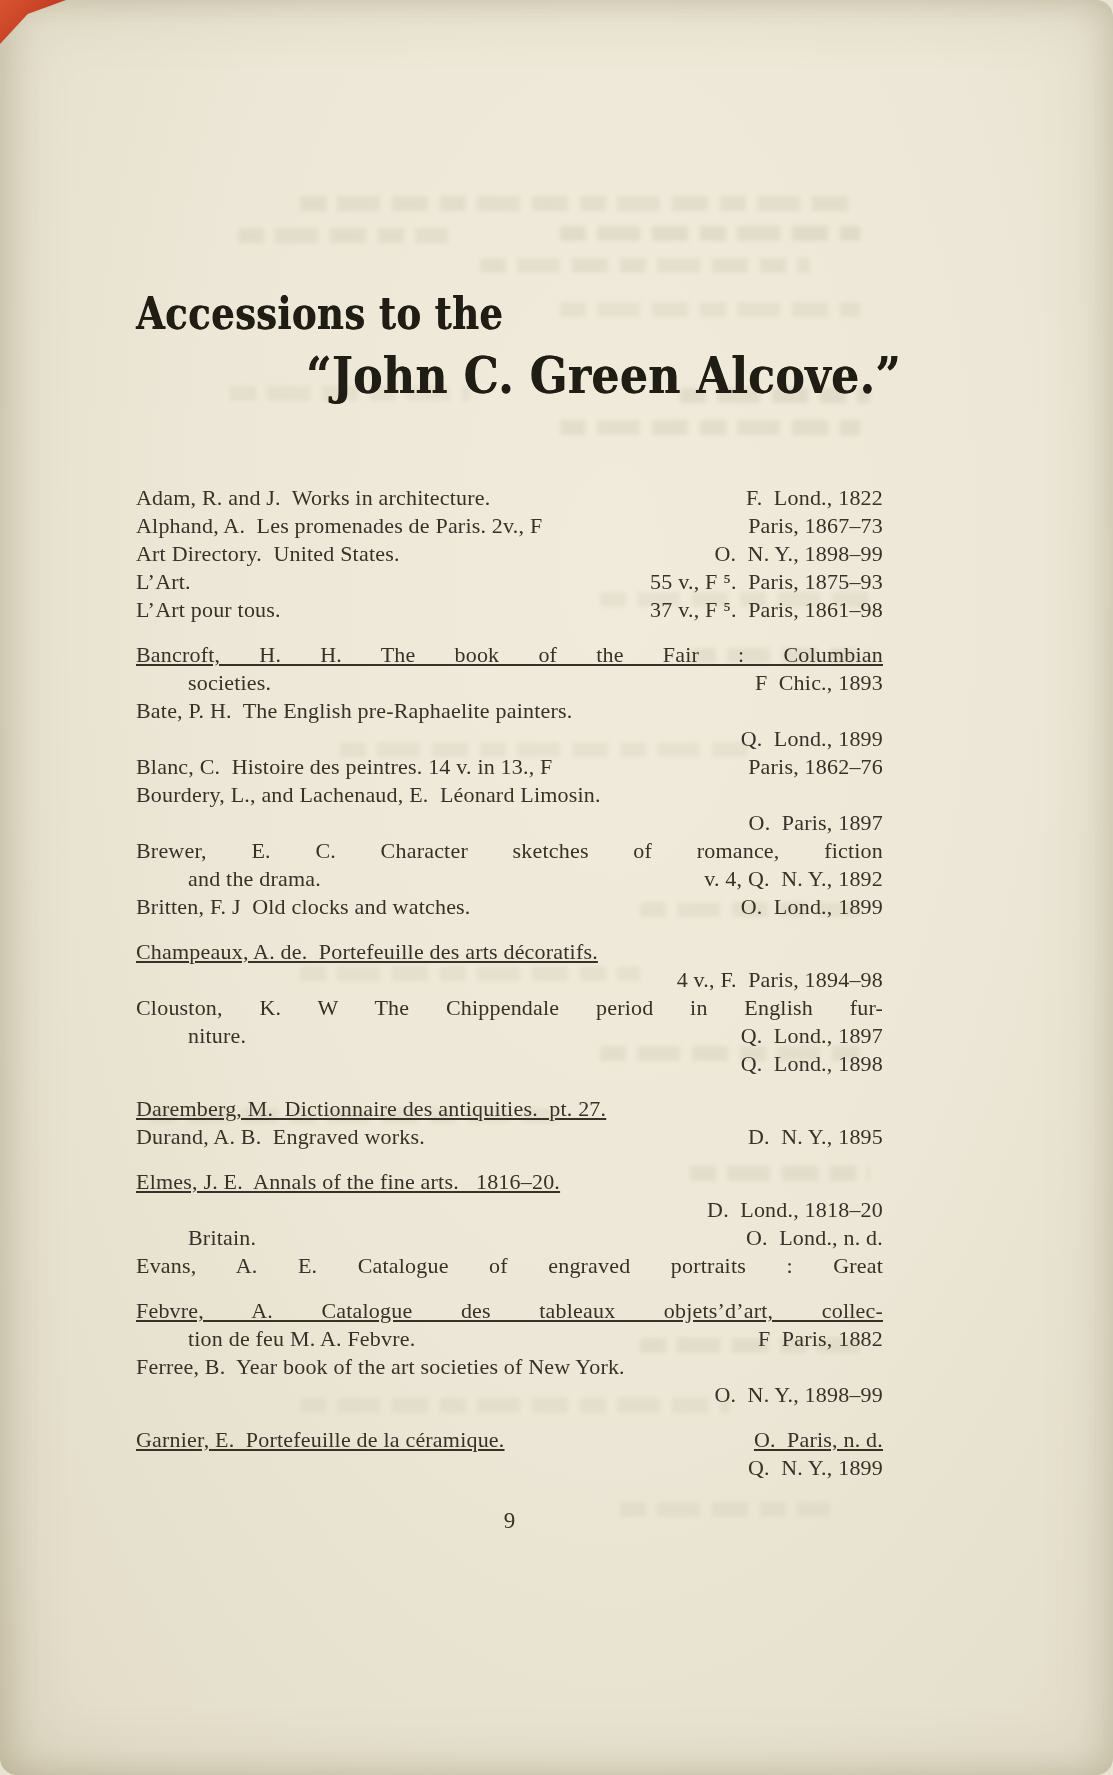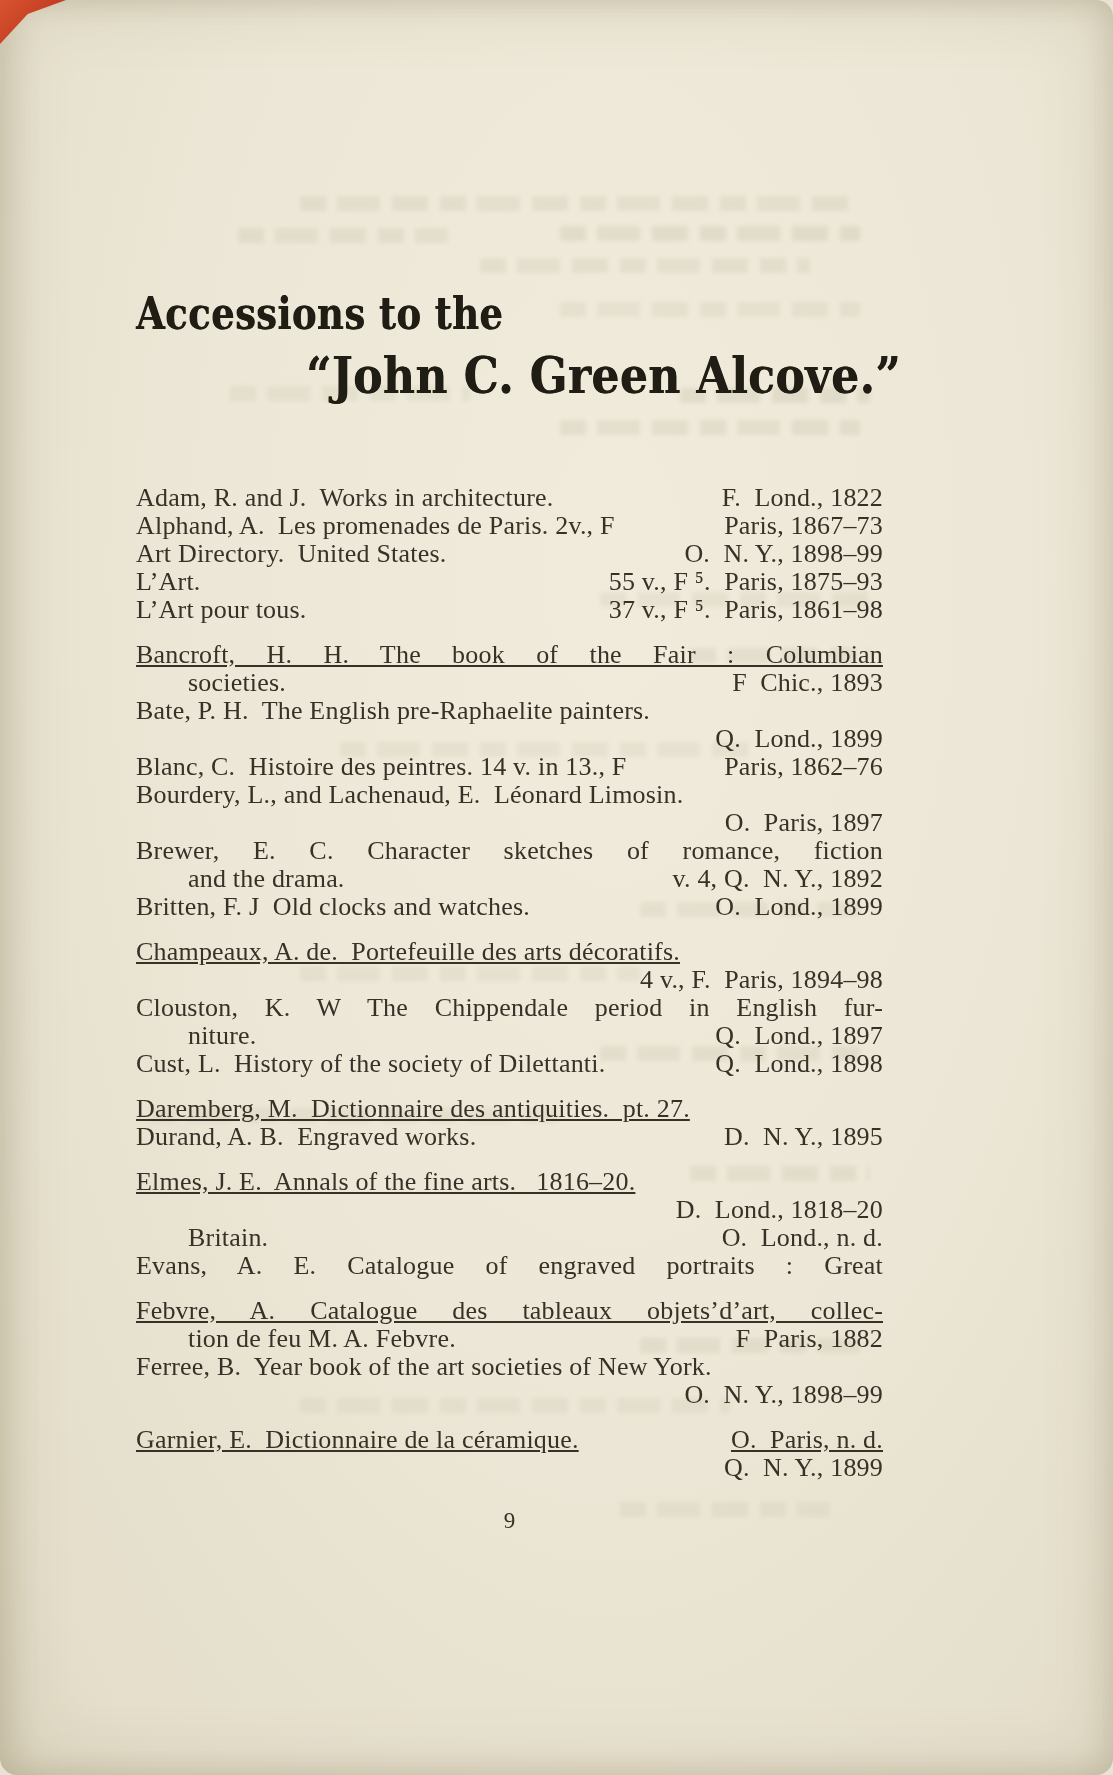--- a/index.html
+++ b/index.html
@@ -38,21 +38,21 @@
   }
   .title2{
     position:absolute;left:306px;top:346px;margin:0;
     font-family:"DejaVu Serif","Liberation Serif",serif;
     font-size:50px;font-weight:700;color:#201d15;
     transform:scaleX(.88);transform-origin:left top;
     text-shadow:.6px 0 0 currentColor;white-space:pre;letter-spacing:.5px;
   }
   .entries{
     position:absolute;left:136px;top:484px;width:747px;
-    font-size:26px;line-height:28px;color:rgba(42,38,29,.94);
+    font-size:22px;line-height:28px;color:rgba(42,38,29,.94);
     letter-spacing:.2px;
   }
   .line{display:flex;justify-content:space-between;height:28px;}
   .line .l{white-space:pre;}
   .line .r{white-space:pre;margin-left:auto;}
   .line.justify .l{flex:1 1 auto;white-space:normal;text-align:justify;text-align-last:justify;}
   .line.indent{padding-left:52px;}
   .line.gap{margin-top:17px;text-decoration:underline;}
   .pageno{
     position:absolute;left:136px;top:1508px;width:747px;text-align:center;
@@ -161,21 +161,20 @@
       </div>
       <div class="line justify">
         <span class="l">Clouston, K. W  The Chippendale period in English fur-</span>
         <span class="r"></span>
       </div>
       <div class="line indent">
         <span class="l">niture.</span>
         <span class="r">Q.  Lond., 1897</span>
       </div>
       <div class="line">
-        <span class="l">Cust, L.  History of the society of Dilettanti.</span>
         <span class="r">Q.  Lond., 1898</span>
       </div>
       <div class="line gap">
         <span class="l">Daremberg, M.  Dictionnaire des antiquities.  pt. 27.</span>
         <span class="r"></span>
       </div>
       <div class="line">
         <span class="l">Durand, A. B.  Engraved works.</span>
         <span class="r">D.  N. Y., 1895</span>
       </div>
@@ -205,21 +204,21 @@
       </div>
       <div class="line">
         <span class="l">Ferree, B.  Year book of the art societies of New York.</span>
         <span class="r"></span>
       </div>
       <div class="line">
         <span class="l"></span>
         <span class="r">O.  N. Y., 1898–99</span>
       </div>
       <div class="line gap">
-        <span class="l">Garnier, E.  Dictionnaire de la céramique.</span>
+        <span class="l">Garnier, E.  Portefeuille de la céramique.</span>
         <span class="r">O.  Paris, n. d.</span>
       </div>
       <div class="line">
         <span class="r">Q.  N. Y., 1899</span>
       </div>
     </div>
 
   <div class="pageno">9</div>
 </div>
 

